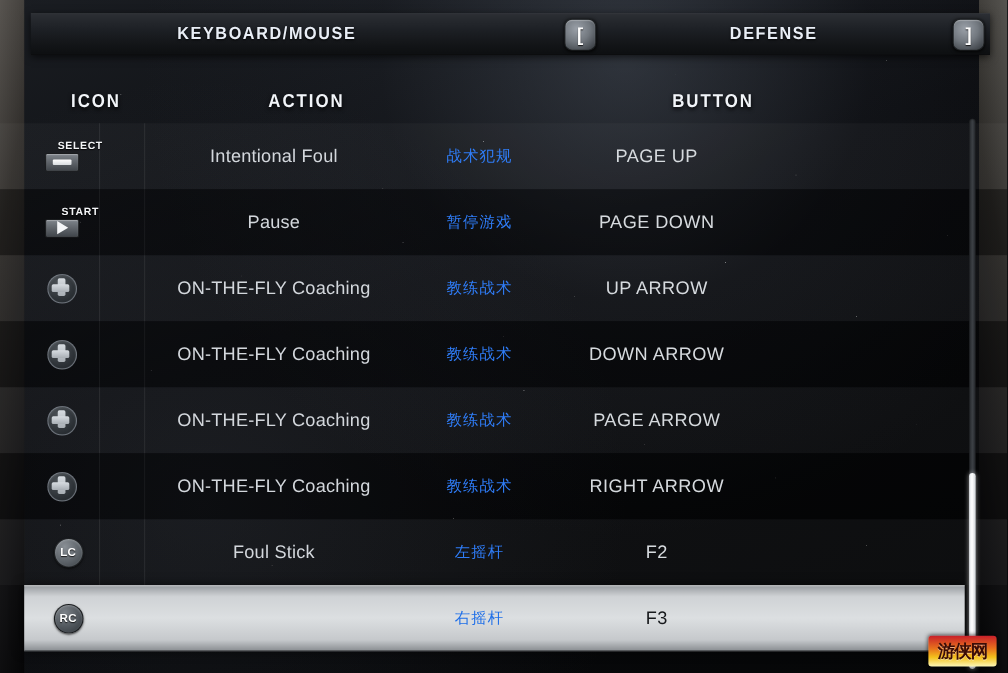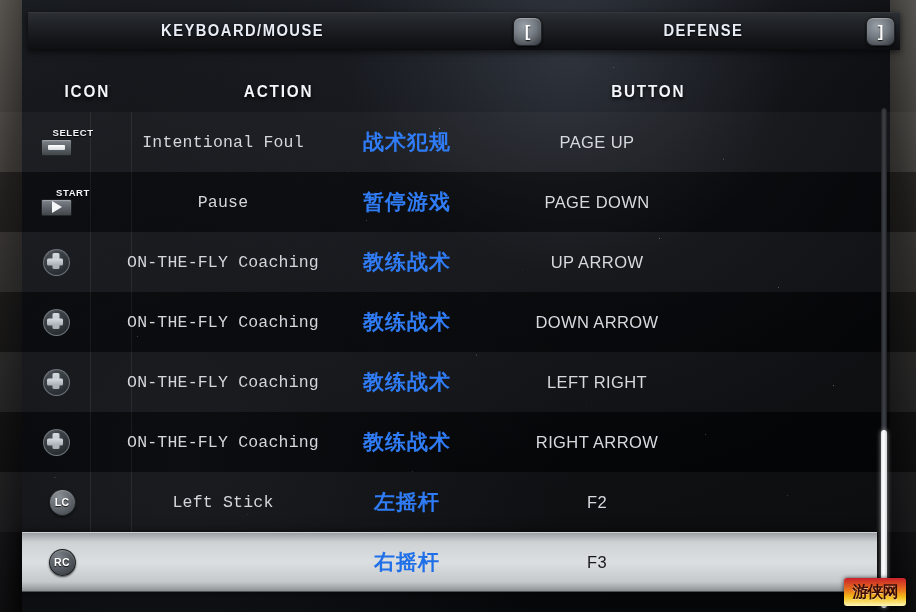--- a/index.html
+++ b/index.html
@@ -155,24 +155,24 @@
   .vl-1 { left: 90px; }
   .vl-2 { left: 131px; }
 
   .cell {
     position: absolute;
     top: 0; height: 60px;
     display: flex; align-items: center;
     font-family: "Liberation Sans", sans-serif;
   }
   .c-icon   { left: 22px;  width: 68px; justify-content: center; }
-  .c-action { left: 117px; width: 212px; justify-content: center;
-              color: #d3d7dc; font-size: 16.5px; letter-spacing: .2px; font-family: Liberation Mono, monospace; }
-  .c-cn     { left: 325px; width: 164px; justify-content: center;
-              color: #2f7cf6; font-size: 21px; font-weight: bold; letter-spacing: 1px; }
+  .c-action { left: 143px; width: 212px; justify-content: center;
+              color: #d3d7dc; font-size: 16.5px; letter-spacing: .2px; }
+  .c-cn     { left: 354px; width: 164px; justify-content: center;
+              color: #2f7cf6; font-size: 14px; font-weight: normal; letter-spacing: 1px; }
   .c-button { left: 507px; width: 180px; justify-content: center;
               color: #d6dade; font-size: 16.5px; letter-spacing: .4px; }
 
   
   .row.sel .tint {
     left: 22px; right: 39px;
     background: linear-gradient(180deg, #9b9fa3 0%, #cfd2d5 16%, #dcdfe1 50%, #c6c9cc 84%, #8d9195 100%);
     border-top: 1px solid rgba(255,255,255,.55);
     border-bottom: 1px solid rgba(60,62,65,.8);
     box-shadow: 0 0 10px rgba(0,0,0,.6);
@@ -359,41 +359,41 @@
       </div>
       <div class="row odd">
         <div class="tint"></div>
         <div class="vline vl-1"></div>
         <div class="vline vl-2"></div>
         <div class="cell c-icon">
           <div class="ico dpad"></div>
         </div>
         <div class="cell c-action">ON-THE-FLY Coaching</div>
         <div class="cell c-cn">教练战术</div>
-        <div class="cell c-button">LEFT RIGHT</div>
+        <div class="cell c-button">PAGE ARROW</div>
       </div>
       <div class="row even">
         <div class="tint"></div>
         <div class="vline vl-1"></div>
         <div class="vline vl-2"></div>
         <div class="cell c-icon">
           <div class="ico dpad"></div>
         </div>
         <div class="cell c-action">ON-THE-FLY Coaching</div>
         <div class="cell c-cn">教练战术</div>
         <div class="cell c-button">RIGHT ARROW</div>
       </div>
       <div class="row odd">
         <div class="tint"></div>
         <div class="vline vl-1"></div>
         <div class="vline vl-2"></div>
         <div class="cell c-icon">
           <div class="ico stick">LC</div>
         </div>
-        <div class="cell c-action">Left Stick</div>
+        <div class="cell c-action">Foul Stick</div>
         <div class="cell c-cn">左摇杆</div>
         <div class="cell c-button">F2</div>
       </div>
       <div class="row sel">
         <div class="tint"></div>
         <div class="cell c-icon">
           <div class="ico stick">RC</div>
         </div>
         <div class="cell c-cn">右摇杆</div>
         <div class="cell c-button">F3</div>

